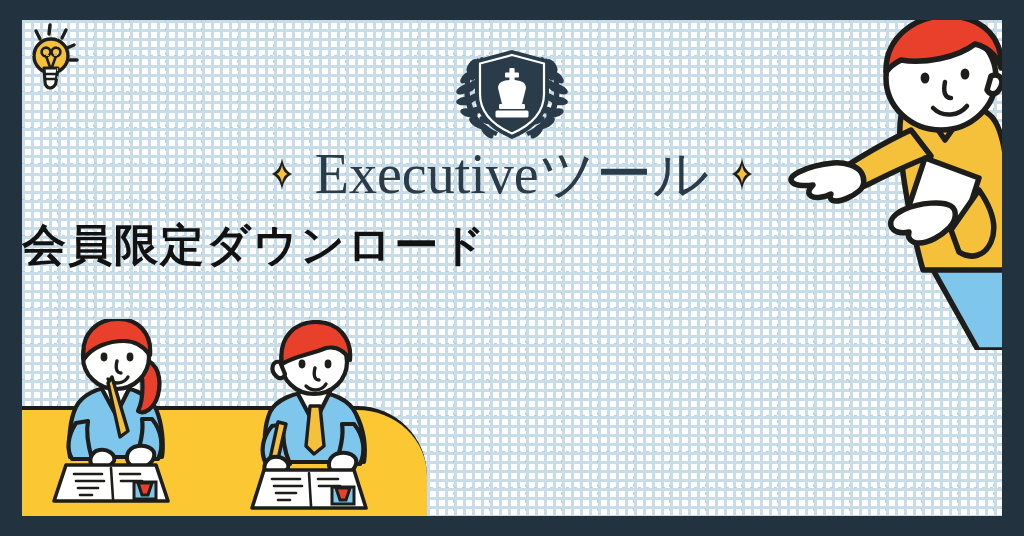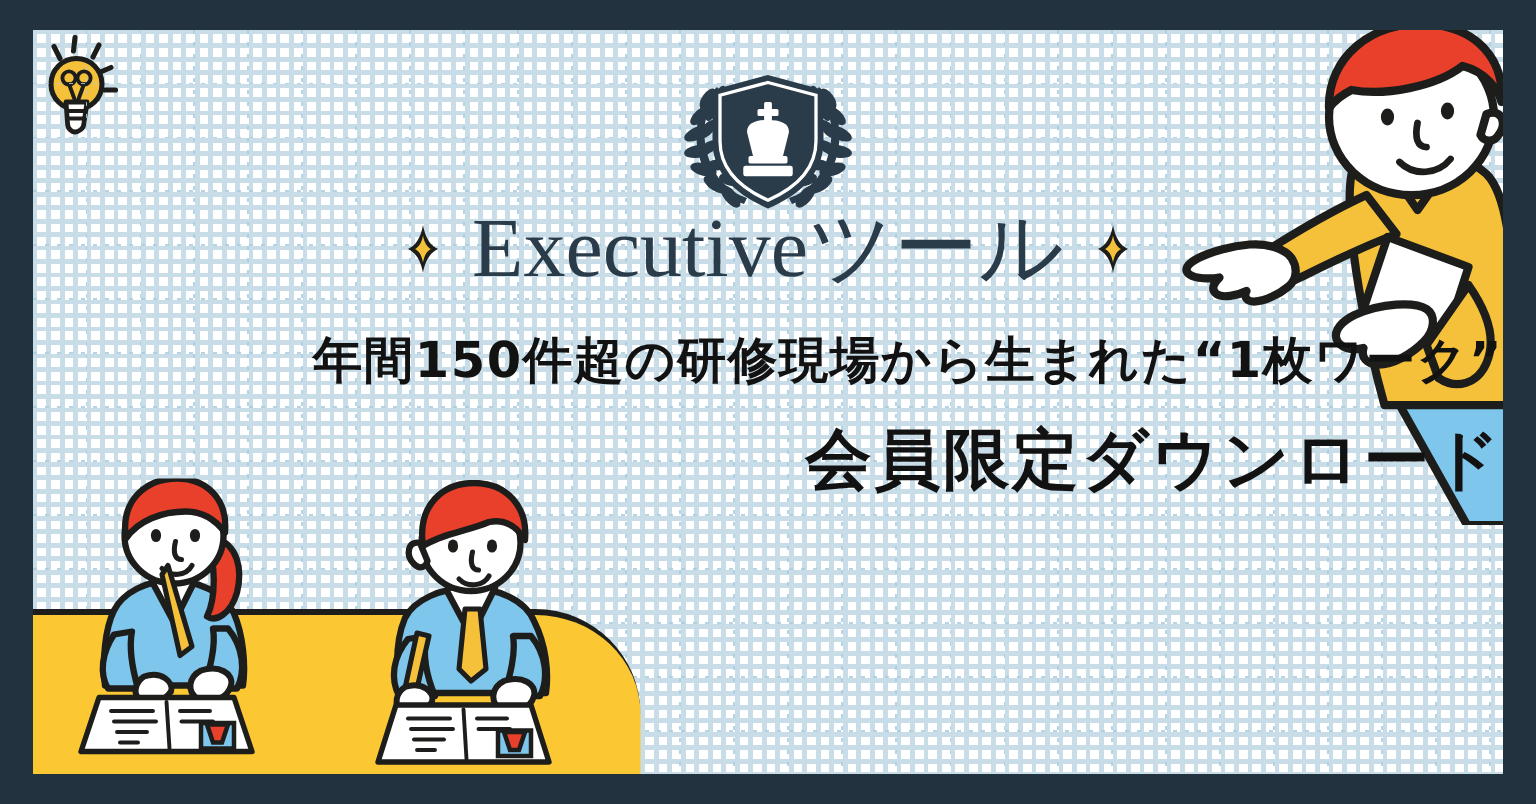--- a/index.html
+++ b/index.html
@@ -61,22 +61,22 @@
     position:absolute;
     left:50%; transform:translateX(-50%);
     top:24px;
     width:128px; height:100px;
     z-index:4;
   }
 
   
   #titleblock {
     position:absolute;
-    left:0; right:0; top:118px;
-    text-align:right;
+    left:0; right:0; top:126px;
+    text-align:left;
     z-index:5;
   }
   #title-row {
     display:flex; align-items:center; justify-content:center; gap:22px;
   }
   #title {
     font-family:"Liberation Serif", serif;
     font-size:56px;
     font-weight:400;
     color:#2a3b4a;
@@ -180,21 +180,20 @@
         <svg class="sparkle" viewBox="0 0 22 34">
           <path d="M11 1 C12.6 10 16 14.6 21 17 C16 19.4 12.6 24 11 33 C9.4 24 6 19.4 1 17 C6 14.6 9.4 10 11 1 Z" fill="#1d1d1b"></path>
           <path d="M11 8 C11.9 13 13.7 15.7 16.3 17 C13.7 18.3 11.9 21 11 26 C10.1 21 8.3 18.3 5.7 17 C8.3 15.7 10.1 13 11 8 Z" fill="#f5c13b"></path>
         </svg>
         <div id="title">Executiveツール</div>
         <svg class="sparkle" viewBox="0 0 22 34">
           <path d="M11 1 C12.6 10 16 14.6 21 17 C16 19.4 12.6 24 11 33 C9.4 24 6 19.4 1 17 C6 14.6 9.4 10 11 1 Z" fill="#1d1d1b"></path>
           <path d="M11 8 C11.9 13 13.7 15.7 16.3 17 C13.7 18.3 11.9 21 11 26 C10.1 21 8.3 18.3 5.7 17 C8.3 15.7 10.1 13 11 8 Z" fill="#f5c13b"></path>
         </svg>
       </div>
-      <div id="subtitle">年間150件超の研修現場から生まれた“1枚ワーク”</div>
       <div id="subtitle2">会員限定ダウンロード</div>
     </div>
 
     
     <svg id="person-pointing" class="illus" viewBox="0 0 235 330">
       <g stroke="#1d1d1b" stroke-width="5.5" stroke-linejoin="round" stroke-linecap="round">
 
         <path d="M150 232 L205 330 L235 330 L235 236 Z" fill="#7fc6ec"></path>
 
         <path d="M128 96 C150 78 196 76 218 96 C232 110 236 150 236 200 L236 250 L150 250 C140 215 122 130 128 96 Z" fill="#f5c13b"></path>

